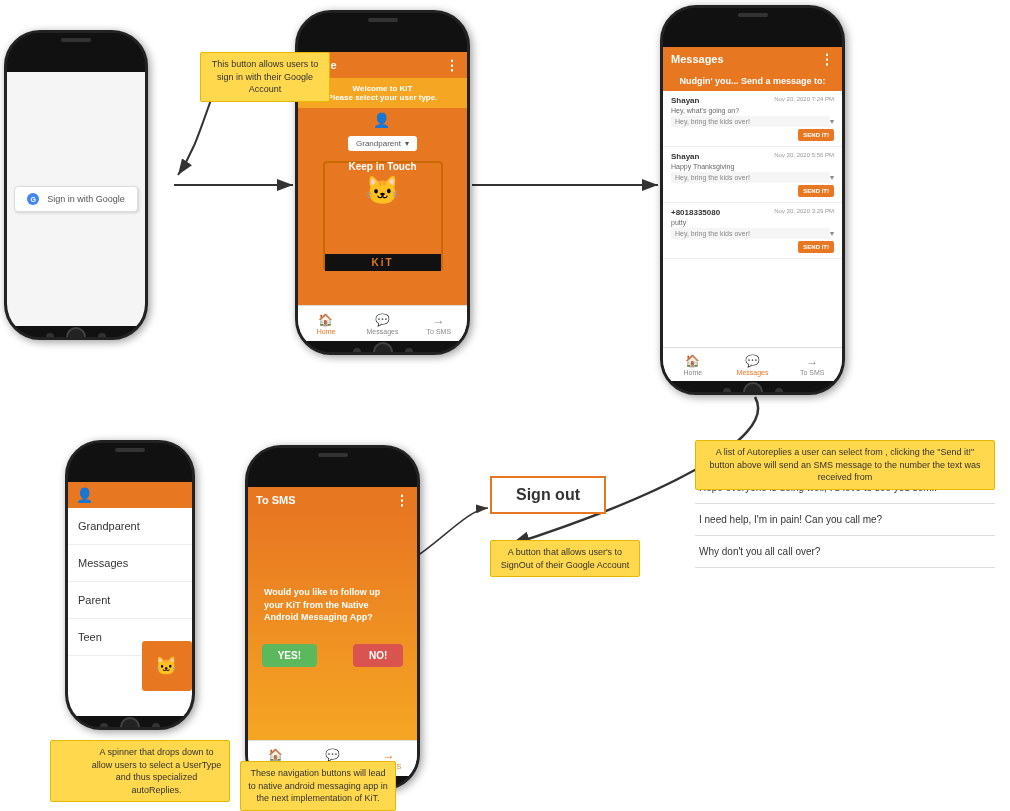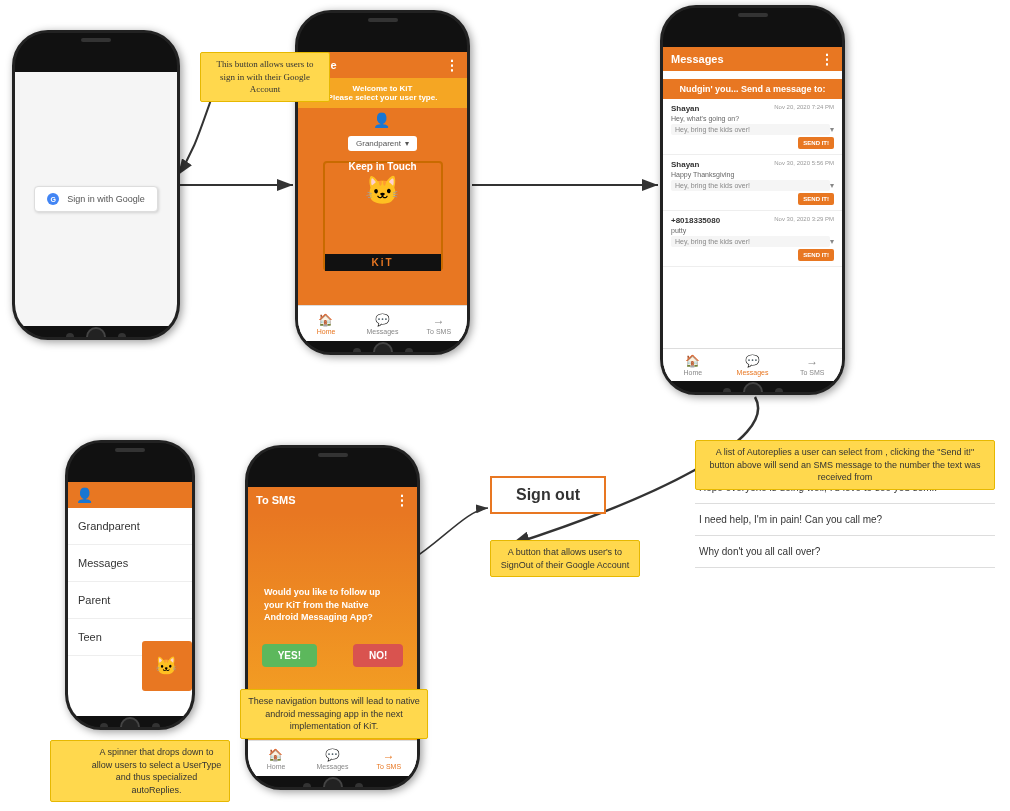--- a/index.html
+++ b/index.html
@@ -92,23 +92,23 @@
       color: #888;
       gap: 1px;
     }
     .nav-item.active { color: #e87722; }
     .nav-icon {
       font-size: 12px;
     }
 
     
     #phone1 {
-      width: 168px;
+      width: 144px;
       height: 310px;
-      left: 12px;
+      left: 4px;
       top: 30px;
     }
     .google-btn {
       display: flex;
       align-items: center;
       gap: 8px;
       border: 1px solid #ddd;
       border-radius: 4px;
       padding: 6px 12px;
       background: #fff;
@@ -205,21 +205,20 @@
       left: 660px;
       top: 5px;
     }
     .nudge-bar {
       background: #e87722;
       padding: 5px 8px;
       font-size: 9px;
       color: #fff;
       font-weight: bold;
       text-align: center;
-      margin-top: 8px;
     }
     .msg-list {
       background: #fff;
       overflow-y: auto;
       height: calc(100% - 60px);
     }
     .msg-item {
       padding: 5px 8px;
       border-bottom: 1px solid #eee;
     }
@@ -627,21 +626,21 @@
   <span>Sign out</span>
 </div>
 
 <div class="autoreplies-section">
   <div class="autoreply-item">Hey, bring the kids over!</div>
   <div class="autoreply-item">Hope everyone is doing well, I'd love to see you som..</div>
   <div class="autoreply-item">I need help, I'm in pain! Can you call me?</div>
   <div class="autoreply-item">Why don't you all call over?</div>
 </div>
 
-<div class="annotation" style="left:200px;top:52px;width:130px;font-family:Liberation Serif, serif;">This button allows users to sign in with their Google Account</div>
+<div class="annotation" style="left:200px;top:52px;width:130px;">This button allows users to sign in with their Google Account</div>
 
 <div class="annotation" style="left:50px;top:740px;width:180px;padding-left:40px;">A spinner that drops down to allow users to select a UserType and thus specialized autoReplies.</div>
 
 <div class="annotation" style="left:490px;top:540px;width:150px;">A button that allows user's to SignOut of their Google Account</div>
 
-<div class="annotation" style="left:240px;top:689px;width:188px;">These navigation buttons will lead to native android messaging app in the next implementation of KiT.</div>
+<div class="annotation" style="left:240px;top:761px;width:156px;">These navigation buttons will lead to native android messaging app in the next implementation of KiT.</div>
 
 <div class="annotation" style="left:695px;top:440px;width:300px;">A list of Autoreplies a user can select from , clicking the "Send it!" button above will send an SMS message to the number the text was received from</div>
 
 </body></html>

